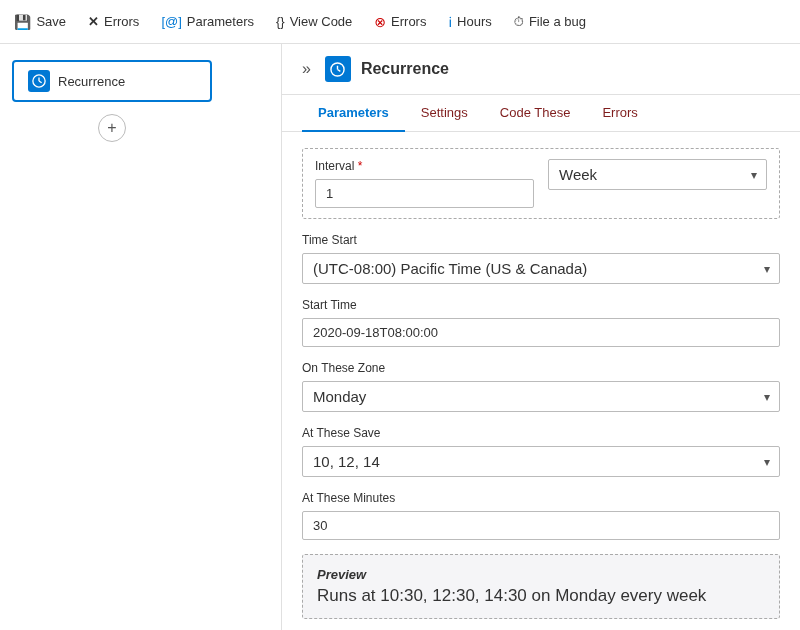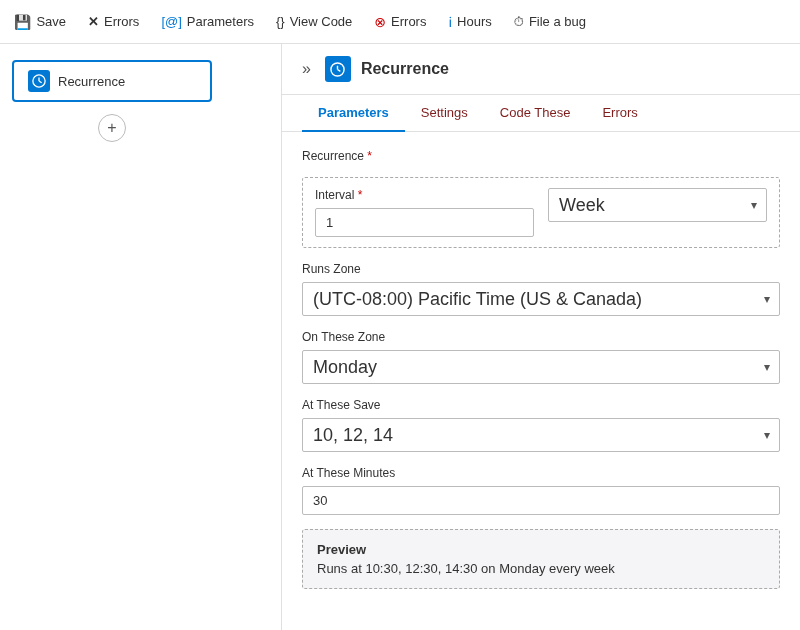--- a/index.html
+++ b/index.html
@@ -202,21 +202,21 @@
     }
 
     .select-wrapper {
       position: relative;
     }
     .select-wrapper select {
       width: 100%;
       border: 1px solid #bbb;
       border-radius: 2px;
       padding: 6px 30px 6px 10px;
-      font-size: 18px;
+      font-size: 15px;
       color: #333;
       background: #fff;
       outline: none;
       appearance: none;
       cursor: pointer;
     }
     .select-chevron {
       position: absolute;
       right: 10px;
       top: 50%;
@@ -231,23 +231,24 @@
       border: 1px dashed #aaa;
       border-radius: 3px;
       padding: 12px 14px;
       background: #f5f5f7;
     }
     .preview-title {
       font-weight: 700;
       font-size: 13px;
       color: #333;
       margin-bottom: 4px;
+      font-style: italic;
     }
     .preview-text {
-      font-size: 13px;
+      font-size: 17px;
       color: #333;
     }
 
     
     .icon-save { color: #0078d4; }
     .icon-params { color: #0078d4; }
     .icon-info { color: #0078d4; }
   </style>
 </head>
 <body>
@@ -317,25 +318,20 @@
 
     <div class="tabs">
       <div class="tab active">Parameters</div>
       <div class="tab">Settings</div>
       <div class="tab">Code These</div>
       <div class="tab">Errors</div>
     </div>
 
     <div class="content">
 
-      <div>
-        <span class="section-label">
-          <span>Recurrence</span><span class="required"> *</span>
-        </span>
-      </div>
 
       <div class="dashed-box">
         <div class="row-fields">
 
           <div class="field-group half">
             <div class="section-label">
               <span>Interval</span><span class="required"> *</span>
             </div>
             <input class="field-input" type="text" value="1" style="">
           </div>
@@ -350,31 +346,35 @@
                 <option selected="">Week</option>
                 <option>Month</option>
               </select>
               <span class="select-chevron">▾</span>
             </div>
           </div>
         </div>
       </div>
 
       <div class="field-group">
-        <div class="section-label">Runs Zone</div>
+        <div class="section-label">Time Start</div>
         <div class="select-wrapper">
           <select>
             <option selected="">(UTC-08:00) Pacific Time (US &amp; Canada)</option>
             <option>(UTC-05:00) Eastern Time (US &amp; Canada)</option>
             <option>(UTC+00:00) UTC</option>
           </select>
           <span class="select-chevron">▾</span>
         </div>
       </div>
 
+      <div class="field-group">
+        <div class="section-label">Start Time</div>
+        <input class="field-input" type="text" value="2020-09-18T08:00:00" style="">
+      </div>
 
       <div class="field-group">
         <div class="section-label">On These Zone</div>
         <div class="select-wrapper">
           <select>
             <option>Sunday</option>
             <option selected="">Monday</option>
             <option>Tuesday</option>
             <option>Wednesday</option>
             <option>Thursday</option>

